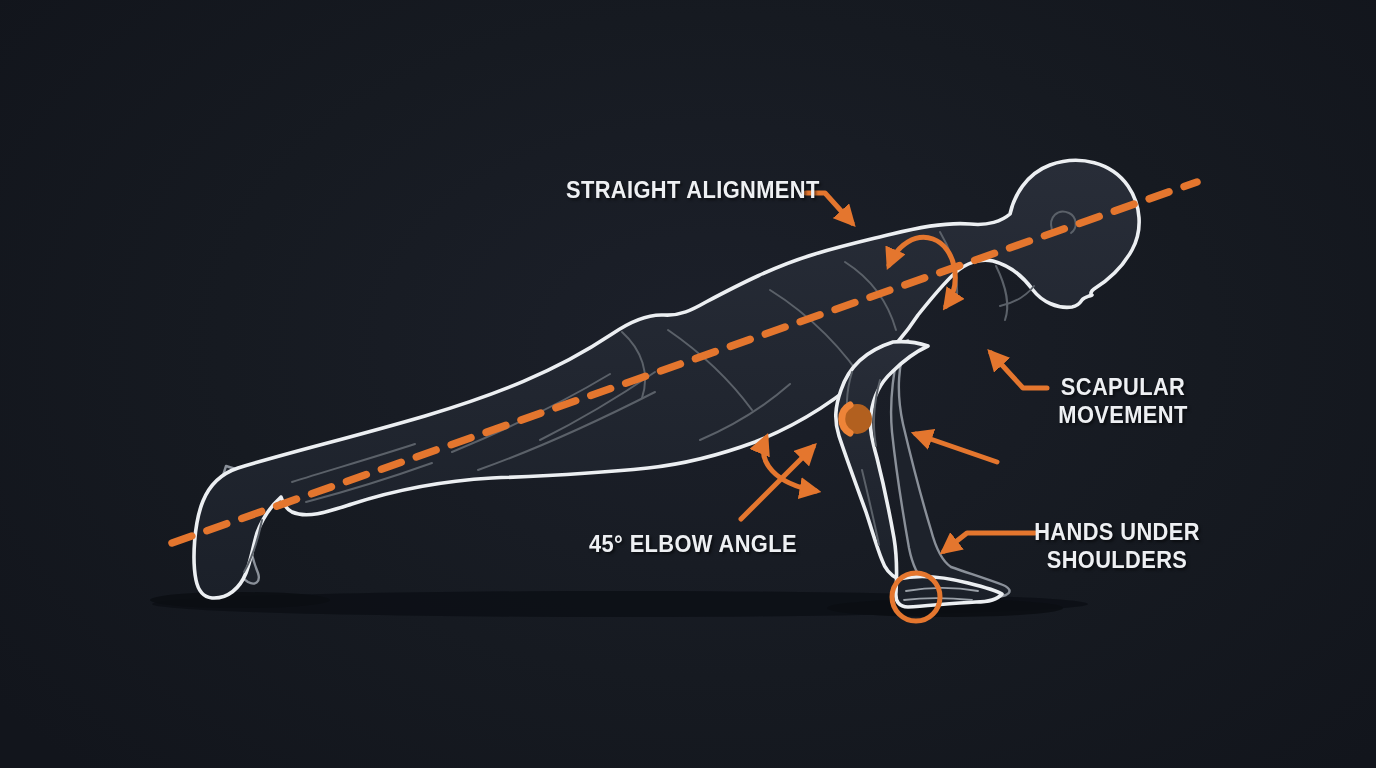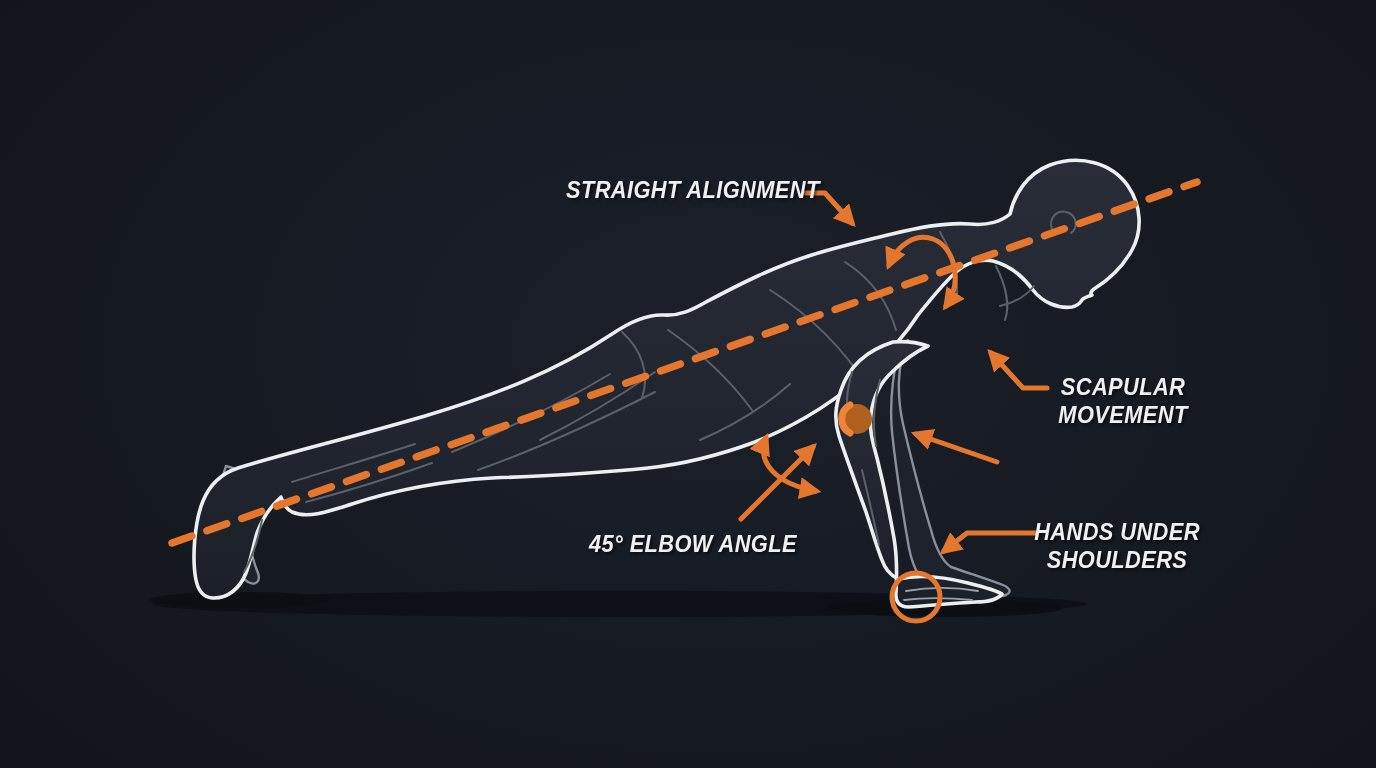--- a/index.html
+++ b/index.html
@@ -3,21 +3,20 @@
 <meta charset="utf-8">
 <style>
   html,body{margin:0;padding:0;background:#0e1116;}
   .stage{
     position:relative;
     width:1376px;height:768px;
     overflow:hidden;
     background:
       radial-gradient(ellipse 900px 600px at 52% 45%, #1c202a 0%, var(--background,#161a21) 55%, #12151c 100%);
     font-family:"Liberation Sans", sans-serif;
-    font-style:italic;
   }
   .stage svg{position:absolute;left:0;top:0;}
   .outline{
     stroke:var(--figure-outline,#eceff2);
     stroke-width:3.6;
     fill:url(#bodyfill);
     stroke-linejoin:round;stroke-linecap:round;
   }
   .ghost{
     stroke:#8a9099;stroke-width:2.4;fill:#1d222b;

